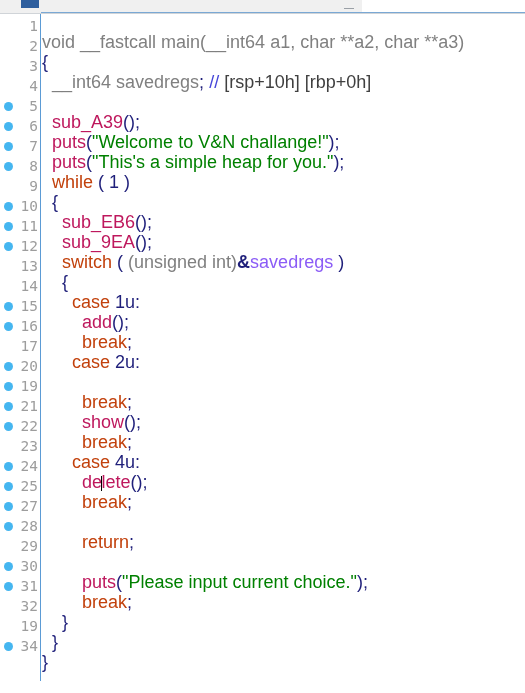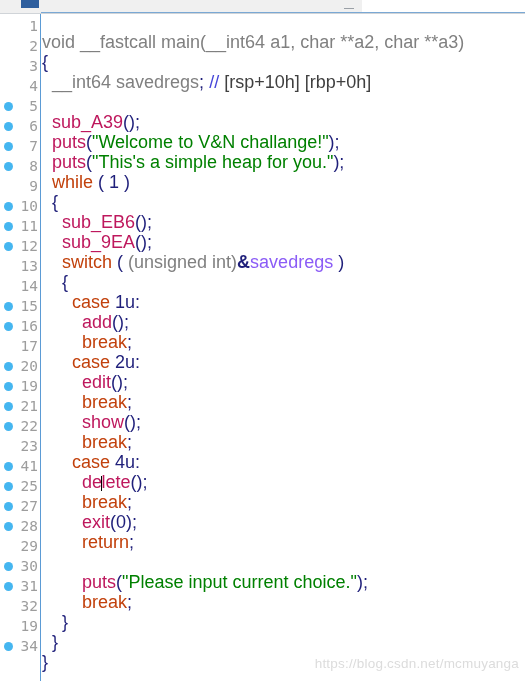--- a/index.html
+++ b/index.html
@@ -187,30 +187,29 @@
       <div class="line"><span class="bp-dot"></span><span class="lineno">8</span><span class="code"><span class="t-plain">  </span><span class="t-kw">while</span><span class="t-punct"> ( </span><span class="t-num">1</span><span class="t-punct"> )</span></span></div>
       <div class="line"><span class="lineno">9</span><span class="code"><span class="t-punct">  {</span></span></div>
       <div class="line"><span class="bp-dot"></span><span class="lineno">10</span><span class="code"><span class="t-plain">    </span><span class="t-fn">sub_EB6</span><span class="t-punct">();</span></span></div>
       <div class="line"><span class="bp-dot"></span><span class="lineno">11</span><span class="code"><span class="t-plain">    </span><span class="t-fn">sub_9EA</span><span class="t-punct">();</span></span></div>
       <div class="line"><span class="bp-dot"></span><span class="lineno">12</span><span class="code"><span class="t-plain">    </span><span class="t-kw">switch</span><span class="t-punct"> ( </span><span class="t-plain">(unsigned int)</span><span class="t-amp">&amp;</span><span class="t-var">savedregs</span><span class="t-punct"> )</span></span></div>
       <div class="line"><span class="lineno">13</span><span class="code"><span class="t-punct">    {</span></span></div>
       <div class="line"><span class="lineno">14</span><span class="code"><span class="t-plain">      </span><span class="t-kw">case</span><span class="t-plain"> </span><span class="t-num">1u</span><span class="t-punct">:</span></span></div>
       <div class="line"><span class="bp-dot"></span><span class="lineno">15</span><span class="code"><span class="t-plain">        </span><span class="t-fn">add</span><span class="t-punct">();</span></span></div>
       <div class="line"><span class="bp-dot"></span><span class="lineno">16</span><span class="code"><span class="t-plain">        </span><span class="t-kw">break</span><span class="t-punct">;</span></span></div>
       <div class="line"><span class="lineno">17</span><span class="code"><span class="t-plain">      </span><span class="t-kw">case</span><span class="t-plain"> </span><span class="t-num">2u</span><span class="t-punct">:</span></span></div>
-      <div class="line"><span class="bp-dot"></span><span class="lineno">20</span><span class="code"><span class="t-plain">        </span><span class="t-fn">edit</span><span class="t-punct">();</span></span></div>
+      <div class="line"><span class="bp-dot"></span><span class="lineno">20</span></div>
       <div class="line"><span class="bp-dot"></span><span class="lineno">19</span><span class="code"><span class="t-plain">        </span><span class="t-kw">break</span><span class="t-punct">;</span></span></div>
       <div class="line"><span class="bp-dot"></span><span class="lineno">21</span><span class="code"><span class="t-plain">        </span><span class="t-fn">show</span><span class="t-punct">();</span></span></div>
       <div class="line"><span class="bp-dot"></span><span class="lineno">22</span><span class="code"><span class="t-plain">        </span><span class="t-kw">break</span><span class="t-punct">;</span></span></div>
       <div class="line"><span class="lineno">23</span><span class="code"><span class="t-plain">      </span><span class="t-kw">case</span><span class="t-plain"> </span><span class="t-num">4u</span><span class="t-punct">:</span></span></div>
-      <div class="line"><span class="bp-dot"></span><span class="lineno">41</span><span class="code"><span class="t-plain">        </span><span class="t-fn">de</span><span class="caret"></span><span class="t-fn">lete</span><span class="t-punct">();</span></span></div>
+      <div class="line"><span class="bp-dot"></span><span class="lineno">24</span><span class="code"><span class="t-plain">        </span><span class="t-fn">de</span><span class="caret"></span><span class="t-fn">lete</span><span class="t-punct">();</span></span></div>
       <div class="line"><span class="bp-dot"></span><span class="lineno">25</span><span class="code"><span class="t-plain">        </span><span class="t-kw">break</span><span class="t-punct">;</span></span></div>
-      <div class="line"><span class="bp-dot"></span><span class="lineno">27</span><span class="code"><span class="t-plain">        </span><span class="t-fn">exit</span><span class="t-punct">(</span><span class="t-num">0</span><span class="t-punct">);</span></span></div>
+      <div class="line"><span class="bp-dot"></span><span class="lineno">27</span></div>
       <div class="line"><span class="bp-dot"></span><span class="lineno">28</span><span class="code"><span class="t-plain">        </span><span class="t-kw">return</span><span class="t-punct">;</span></span></div>
       <div class="line"><span class="lineno">29</span></div>
       <div class="line"><span class="bp-dot"></span><span class="lineno">30</span><span class="code"><span class="t-plain">        </span><span class="t-fn">puts</span><span class="t-punct">(</span><span class="t-str">"Please input current choice."</span><span class="t-punct">);</span></span></div>
       <div class="line"><span class="bp-dot"></span><span class="lineno">31</span><span class="code"><span class="t-plain">        </span><span class="t-kw">break</span><span class="t-punct">;</span></span></div>
       <div class="line"><span class="lineno">32</span><span class="code"><span class="t-punct">    }</span></span></div>
       <div class="line"><span class="lineno">19</span><span class="code"><span class="t-punct">  }</span></span></div>
       <div class="line"><span class="bp-dot"></span><span class="lineno">34</span><span class="code"><span class="t-punct">}</span></span></div>
     </div>
-  <div class="watermark">https://blog.csdn.net/mcmuyanga</div>
 </div>
 
 </body></html>

